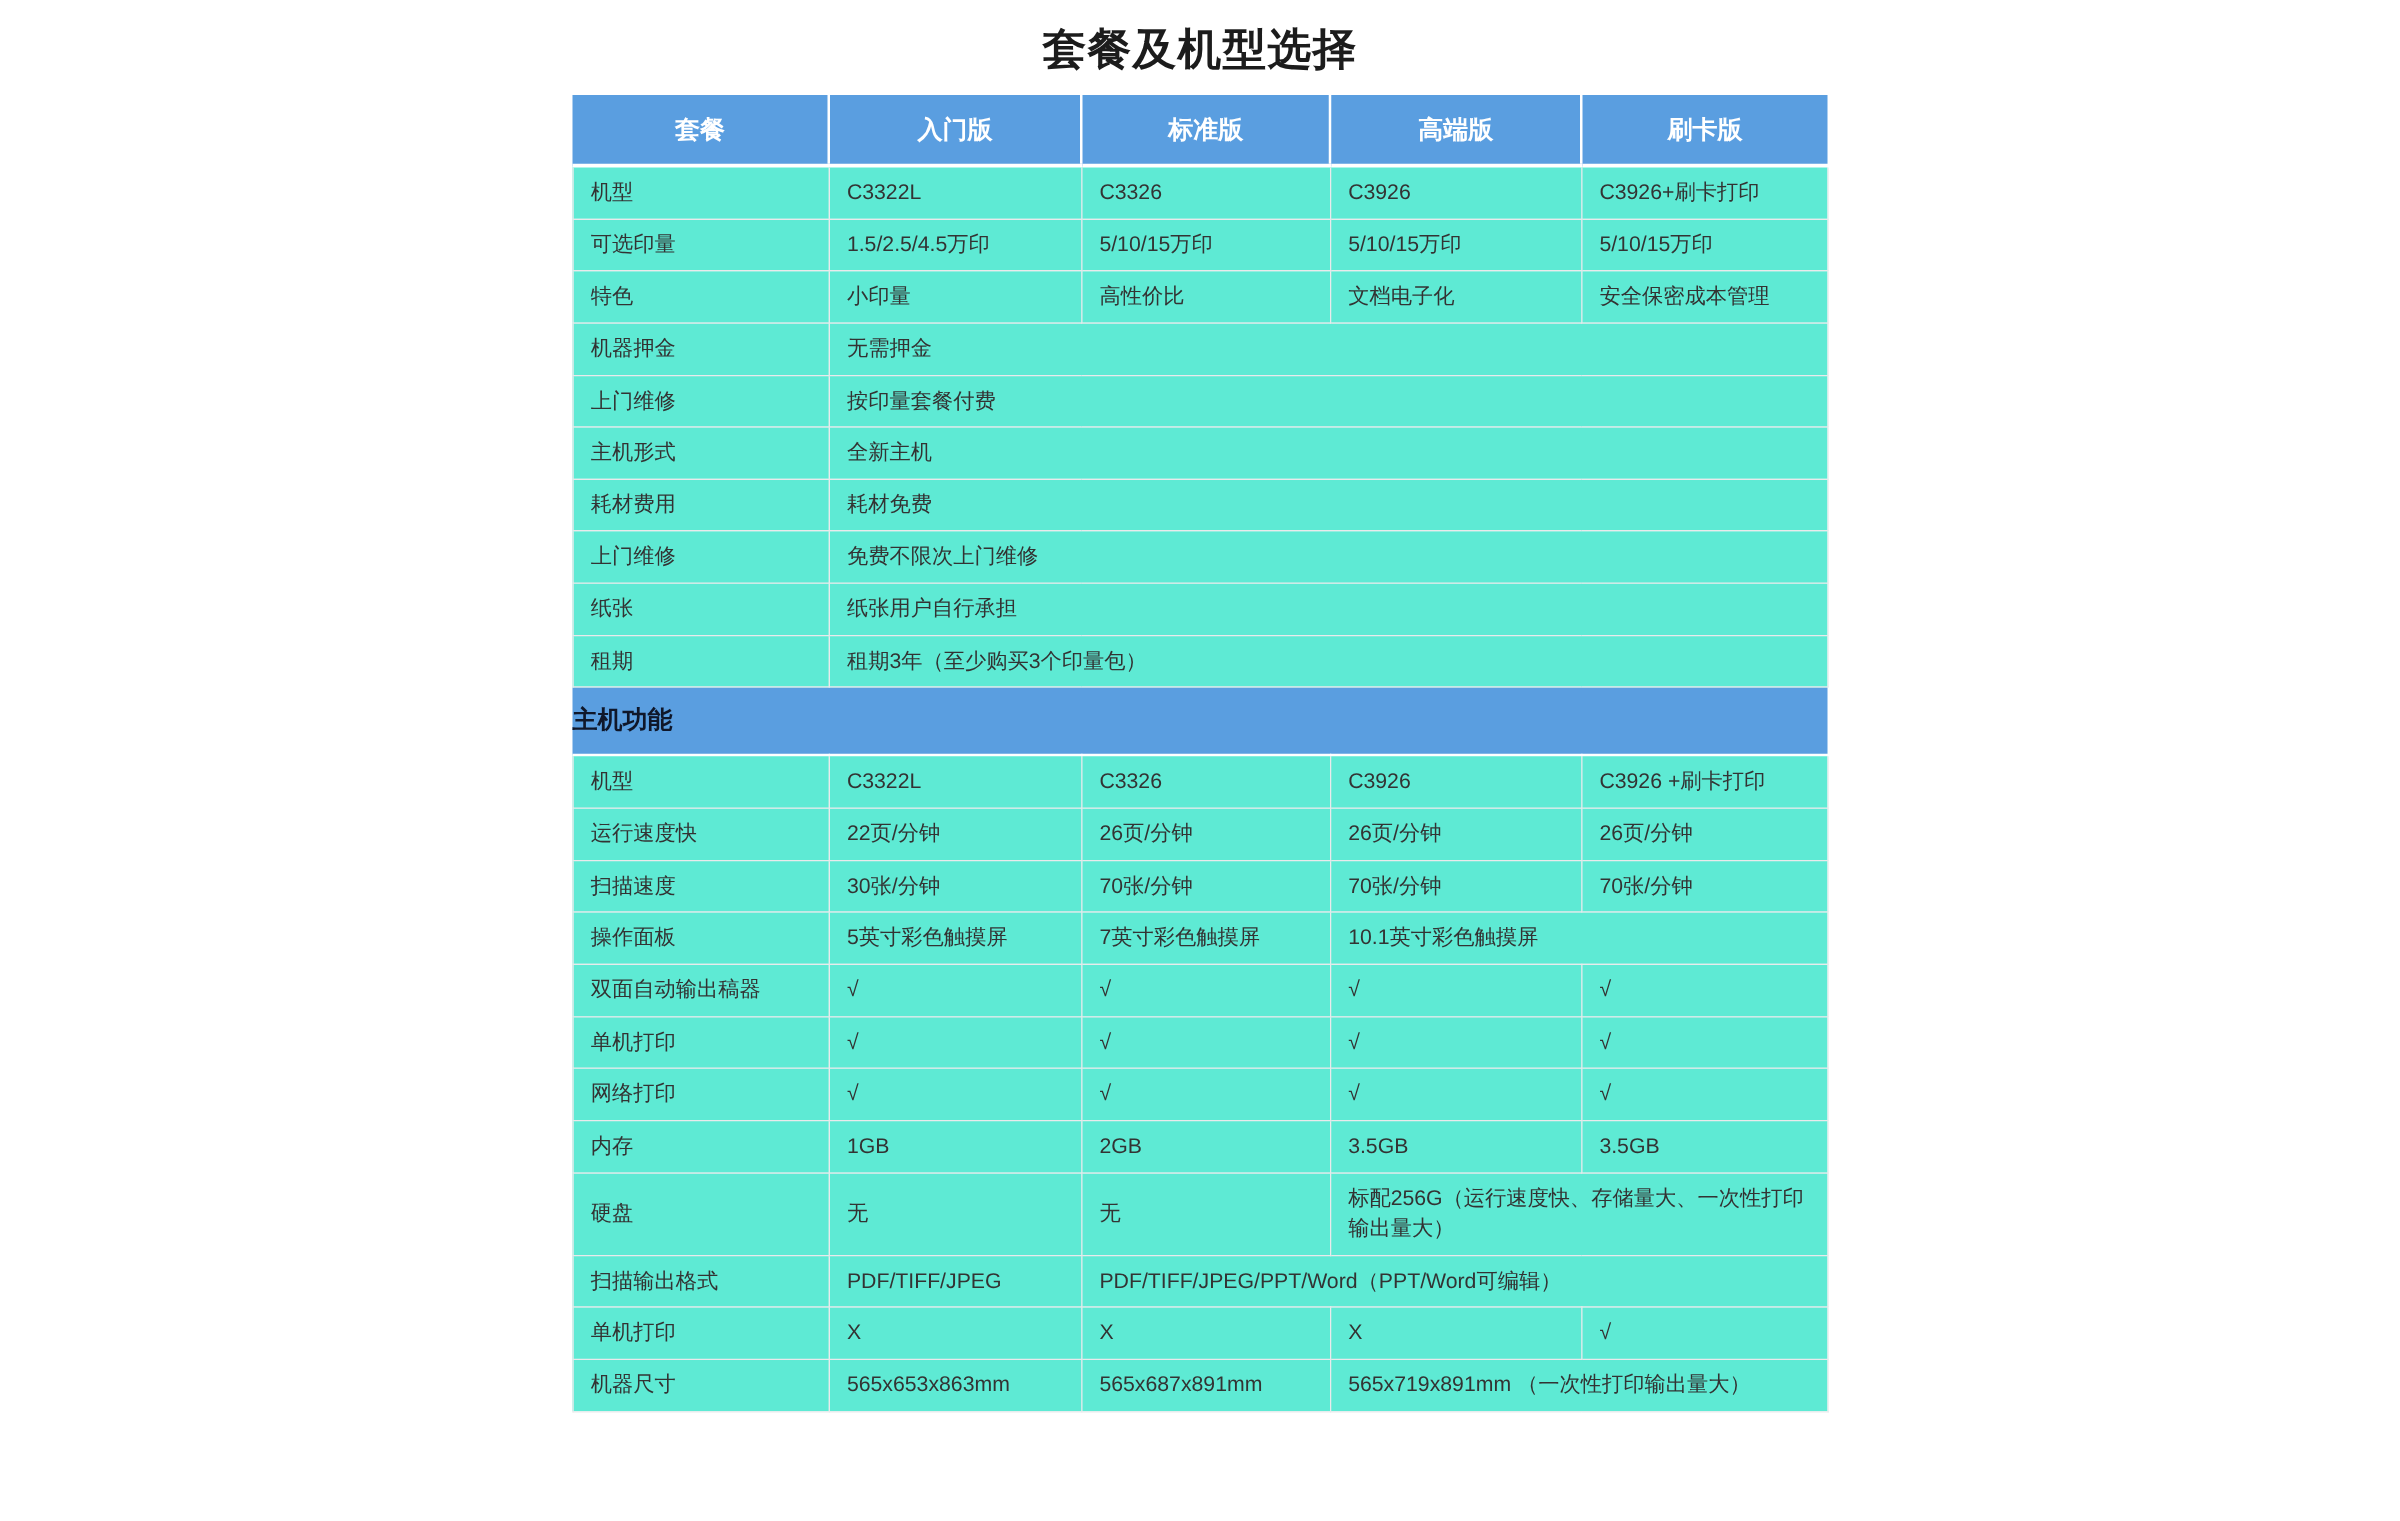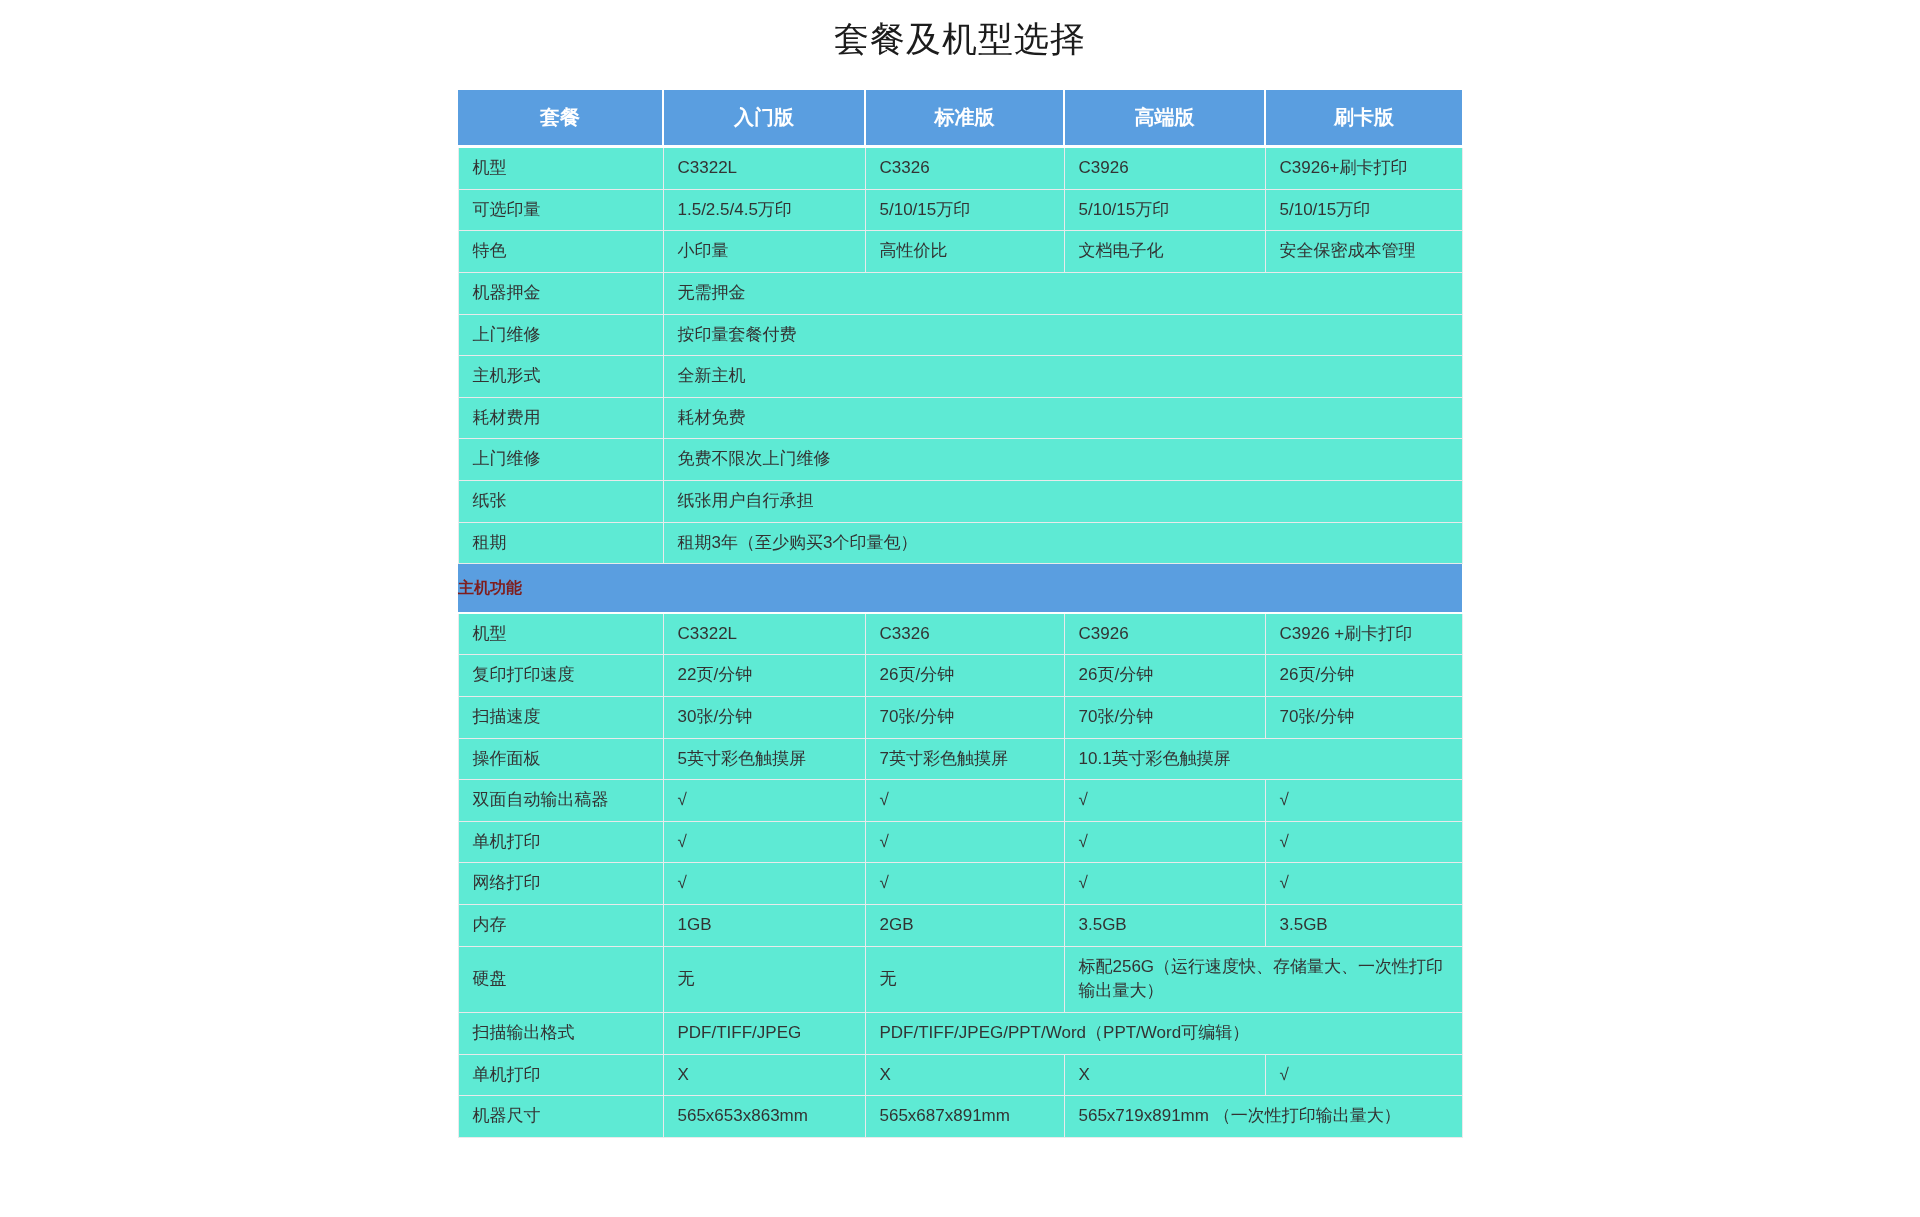--- a/index.html
+++ b/index.html
@@ -11,23 +11,23 @@
   body{
     width:1920px;
     min-height:1217px;
     background:#ffffff;
     color:var(--text);
     font-family:"Liberation Sans","DejaVu Sans",sans-serif;
   }
   .page-title{
     text-align:center;
     font-size:35px;
-    font-weight:400;
+    font-weight:700;
     color:#1c1c1c;
-    margin:16px 0 27px 0;
+    margin:16px 0 13px 0;
     letter-spacing:1px;
   }
   table.spec{
     width:1004px;
     margin:0 auto;
     border-collapse:collapse;
     table-layout:fixed;
     font-size:17px;
   }
   table.spec thead th{
@@ -45,22 +45,22 @@
     padding:8px 14px;
     border:1px solid var(--border);
     vertical-align:middle;
     line-height:1.45;
     text-align:left;
   }
   tr.row-odd td{background:#5eead4;}
   tr.row-even td{background:#5eead4;}
   td.section-bar{
     background:var(--blue) !important;
-    color:#7f1d1d;
-    font-size:16px;
+    color:#0f172a;
+    font-size:20px;
     font-weight:700;
     text-align:right;
     padding:12px 0 !important;
     border:none !important;
     border-bottom:2px solid #ffffff !important;
   }
 </style>
 </head>
 <body>
 
@@ -139,21 +139,21 @@
         <td colspan="5" class="section-bar">主机功能</td>
       </tr>
       <tr class="row-odd">
         <td>机型</td>
         <td>C3322L</td>
         <td>C3326</td>
         <td>C3926</td>
         <td>C3926 +刷卡打印</td>
       </tr>
       <tr class="row-even">
-        <td>复印打印速度</td>
+        <td>运行速度快</td>
         <td>22页/分钟</td>
         <td>26页/分钟</td>
         <td>26页/分钟</td>
         <td>26页/分钟</td>
       </tr>
       <tr class="row-odd">
         <td>扫描速度</td>
         <td>30张/分钟</td>
         <td>70张/分钟</td>
         <td>70张/分钟</td>

